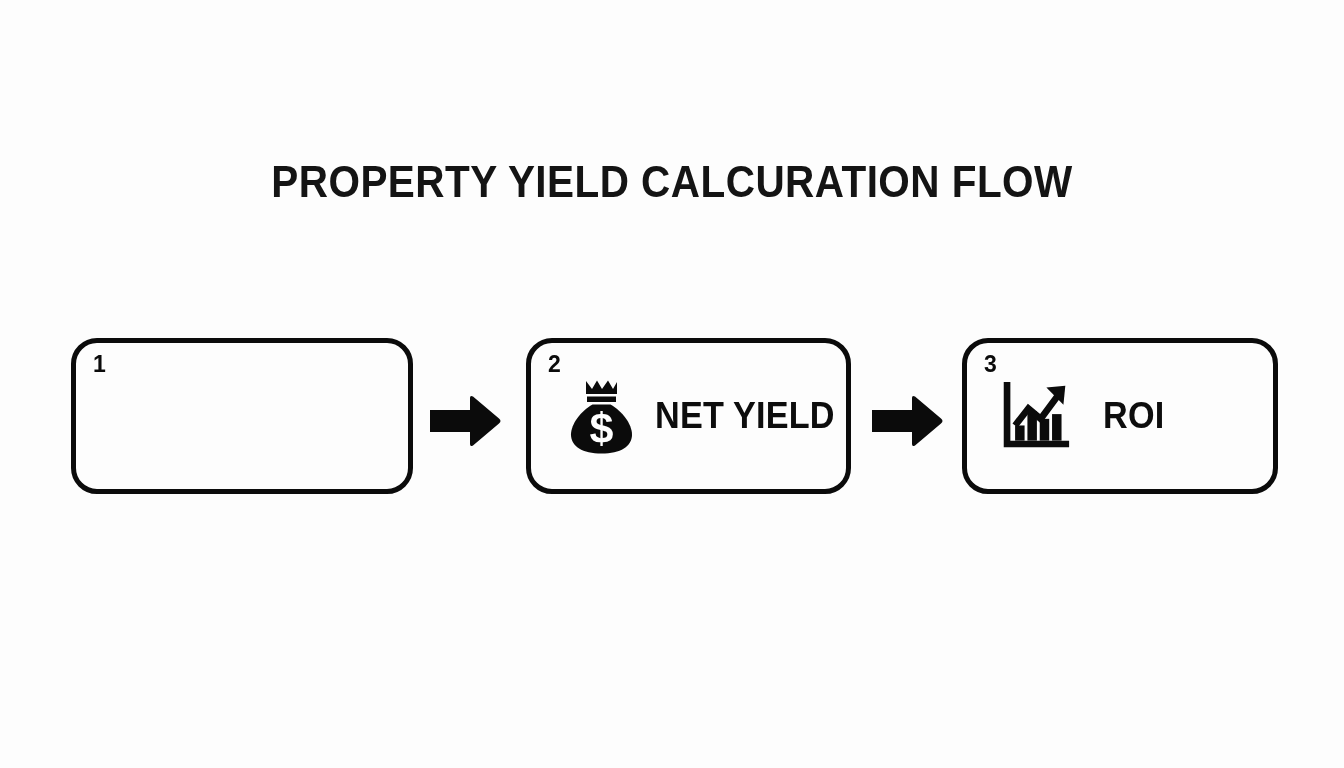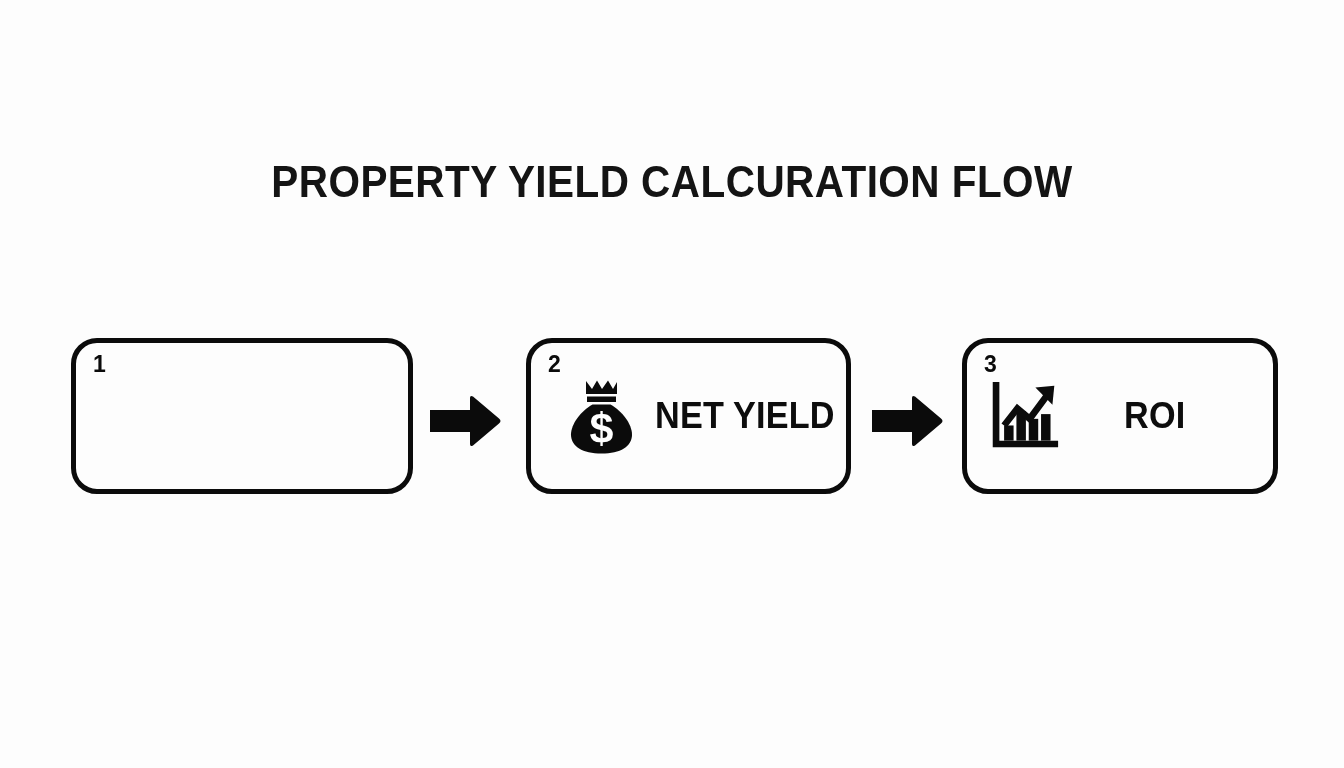--- a/index.html
+++ b/index.html
@@ -78,21 +78,21 @@
   }
 
   .card-inner {
     display: flex;
     flex-direction: row;
     align-items: center;
     width: 100%;
     padding-left: 34px;
     box-sizing: border-box;
   }
-  .card-3 .card-inner { padding-left: 21px; gap: 32px; }
+  .card-3 .card-inner { padding-left: 32px; }
 
   .icon-slot {
     width: 72px;
     height: 78px;
     flex: 0 0 auto;
     display: flex;
     align-items: center;
     justify-content: center;
   }
 

